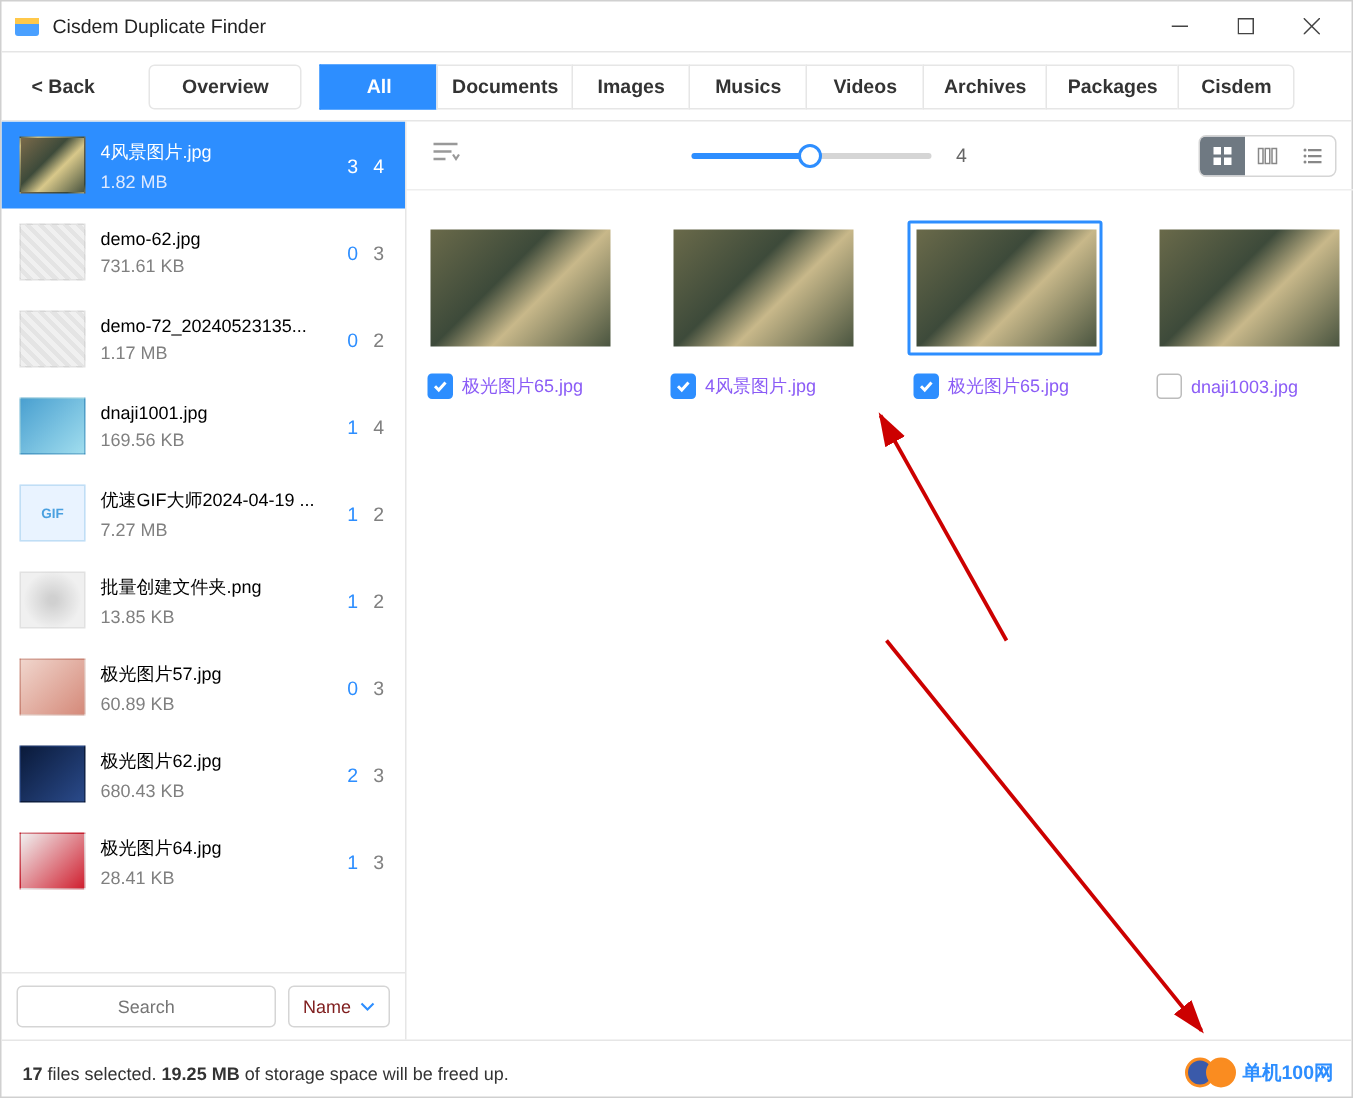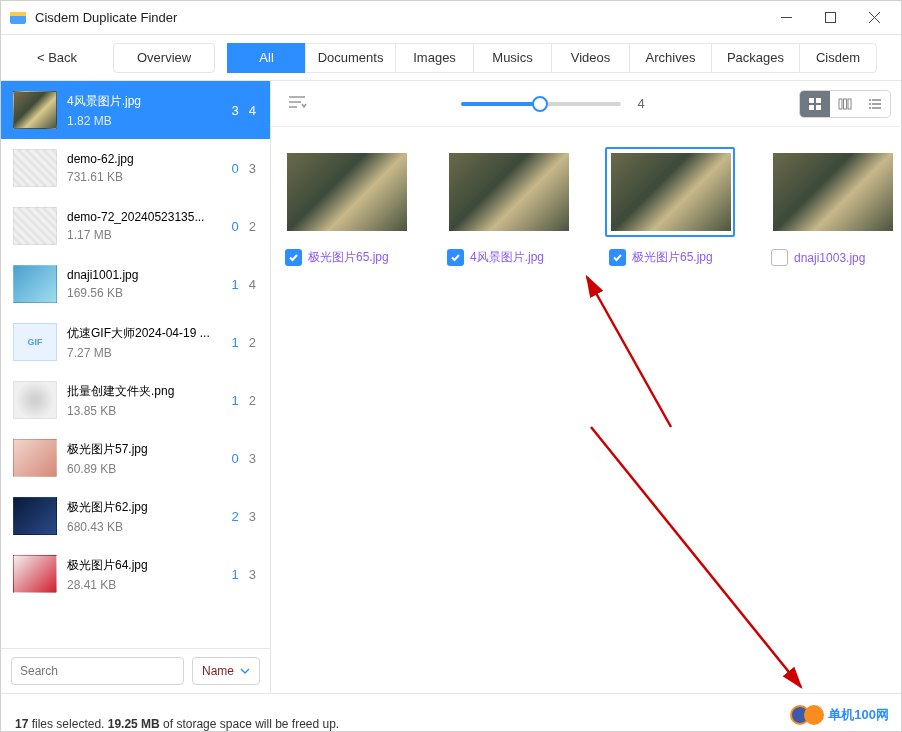--- a/index.html
+++ b/index.html
@@ -4,21 +4,21 @@
   <style>
     * { box-sizing: border-box; margin: 0; padding: 0; font-family: "Segoe UI", "Microsoft YaHei", sans-serif; }
     body { width: 902px; height: 732px; overflow: hidden; background: #fff; }
     .window { width: 902px; height: 732px; display: flex; flex-direction: column; border: 1px solid #d0d0d0; }
     .titlebar { height: 34px; display: flex; align-items: center; padding: 0 8px; border-bottom: 1px solid #e5e5e5; }
     .titlebar .app-icon { width: 18px; height: 18px; margin-right: 8px; }
     .titlebar .title { font-size: 13px; color: #222; flex: 1; }
     .titlebar .win-btns { display: flex; gap: 18px; margin-right: 6px; }
     .titlebar .win-btn { width: 26px; height: 26px; display: flex; align-items: center; justify-content: center; color: #444; }
     .titlebar .win-btn svg { width: 11px; height: 11px; }
-    .toolbar { height: 46px; display: flex; align-items: center; padding: 0 24px; border-bottom: 1px solid #e6e6e6; gap: 0; }
+    .toolbar { height: 46px; display: flex; align-items: center; padding: 0 8px; border-bottom: 1px solid #e6e6e6; gap: 0; font-weight: bold; }
     .back-btn { font-size: 13px; color: #333; padding: 6px 12px; margin-right: 24px; cursor:pointer; }
     .tab-btn { font-size: 13px; color: #333; height: 30px; display:flex; align-items:center; justify-content:center; border: 1px solid #e6e6e6; background: #fff; cursor:pointer; }
     .tab-btn.overview { width: 102px; border-radius: 4px; margin-right: 12px; }
     .tab-btn.segment { border-radius: 0; border-right: none; }
     .tab-btn.segment:first-of-type { border-top-left-radius: 4px; border-bottom-left-radius: 4px; }
     .tab-btn.segment:last-of-type { border-right: 1px solid #e6e6e6; border-top-right-radius: 4px; border-bottom-right-radius: 4px; }
     .tab-btn.active { background: #2d8eff; color: #fff; border-color: #2d8eff; }
     .seg-all { width: 78px; }
     .seg-doc { width: 90px; }
     .seg-img { width: 78px; }
@@ -37,21 +37,21 @@
     .thumb { width: 44px; height: 38px; flex-shrink: 0; background-size: cover; background-position:center; border: 1px solid rgba(0,0,0,0.06); }
     .row-texts { flex: 1; min-width: 0; }
     .row-name { font-size: 12px; white-space: nowrap; overflow: hidden; text-overflow: ellipsis; }
     .row-size { font-size: 12px; color: #808080; margin-top: 4px; }
     .row.selected .row-size { color: #dfeaff; }
     .row-counts { display: flex; gap: 10px; font-size: 13px; }
     .row-counts span:first-child { color: #2d8eff; }
     .row-counts span:last-child { color: #808080; }
     .row.selected .row-counts span { color: #fff; }
     .search-bar { display: flex; gap: 8px; padding: 8px 10px; border-top: 1px solid #e6e6e6; }
-    .search-input { flex: 1; height: 28px; border: 1px solid #d5d5d5; border-radius: 4px; padding: 0 8px; font-size: 12px; color: #888; }
+    .search-input { flex: 1; height: 28px; border: 1px solid #d5d5d5; border-radius: 4px; padding: 0 8px; font-size: 12px; color: #888; text-align: center; }
     .sort-select { width: 68px; height: 28px; border: 1px solid #d5d5d5; border-radius: 4px; display:flex; align-items:center; justify-content:center; gap:6px; font-size:12px; color:#7f1d1d; }
     .main { flex: 1; display: flex; flex-direction: column; }
     .main-toolbar { height: 46px; display: flex; align-items: center; padding: 0 16px; border-bottom: 1px solid #eee; }
     .sort-icon { color: #999; }
     .slider-wrap { flex: 1; display:flex; align-items:center; justify-content:center; }
     .slider { width: 160px; height: 4px; background: #d5d5d5; border-radius: 2px; position: relative; }
     .slider-fill { position:absolute; left:0; top:0; bottom:0; width:49%; background:#2d8eff; border-radius:2px; }
     .slider-thumb { position:absolute; left:49%; top:50%; width:16px; height:16px; transform:translate(-50%,-50%); background:#fff; border:2px solid #2d8eff; border-radius:50%; }
     .view-toggle { display: flex; border: 1px solid #d5d5d5; border-radius: 5px; overflow: hidden; }
     .view-btn { width: 30px; height: 26px; display:flex; align-items:center; justify-content:center; color:#888; }
@@ -59,21 +59,21 @@
     .grid { padding: 20px 10px; display: flex; gap: 32px; position:relative; }
     .card { width: 130px; }
     .card-img-wrap { padding: 4px; border: 2px solid transparent; }
     .card.sel .card-img-wrap { border-color: #2d8eff; border-radius: 2px; }
     .card-img { width: 120px; height: 78px; background: linear-gradient(135deg,#6a6a4a 0%, #3d4a3a 40%, #c8b88a 60%, #4a5540 100%); }
     .card-row { display:flex; align-items:center; gap:6px; margin-top:12px; padding-left: 4px; }
     .chk { width:17px; height:17px; border-radius:3px; flex-shrink:0; display:flex; align-items:center; justify-content:center; }
     .chk.on { background:#2d8eff; color:#fff; }
     .chk.off { background:#fff; border:1.5px solid #bcbcbc; }
     .card-name { font-size:12px; color:#8b5cf6; white-space:nowrap; overflow:hidden; text-overflow:ellipsis; }
-    .statusbar { height: 38px; display:flex; align-items:flex-end; padding:0 14px; border-top:1px solid #e6e6e6; font-size:12px; color:#333; }
+    .statusbar { height: 38px; display:flex; align-items:flex-start; padding:15px 14px; border-top:1px solid #e6e6e6; font-size:12px; color:#333; }
     .statusbar b { font-weight:600; }
     .annotation-arrow { position:absolute; pointer-events:none; }
     .watermark { position:absolute; right:12px; bottom:6px; display:flex; align-items:center; gap:4px; pointer-events:none; }
     .wm-circle { width:20px; height:20px; border-radius:50%; border:2px solid #fa8c20; }
     .wm-text { font-size:13px; color:#2d8eff; font-weight:600; }
     
     .th-scene { background: linear-gradient(135deg,#7a6a4a 0%, #3d4a3a 40%, #d8c88a 60%, #4a5540 100%); }
     .th-gray { background: repeating-linear-gradient(45deg,#f0f0f0,#f0f0f0 3px,#e4e4e4 3px,#e4e4e4 6px); }
     .th-blue { background: linear-gradient(135deg,#4aa0d0,#a0ddee); }
     .th-gif { background:#e9f3ff; display:flex; align-items:center; justify-content:center; color:#4aa0e0; font-size:9px; font-weight:bold; border:1px solid #c0def5; }

